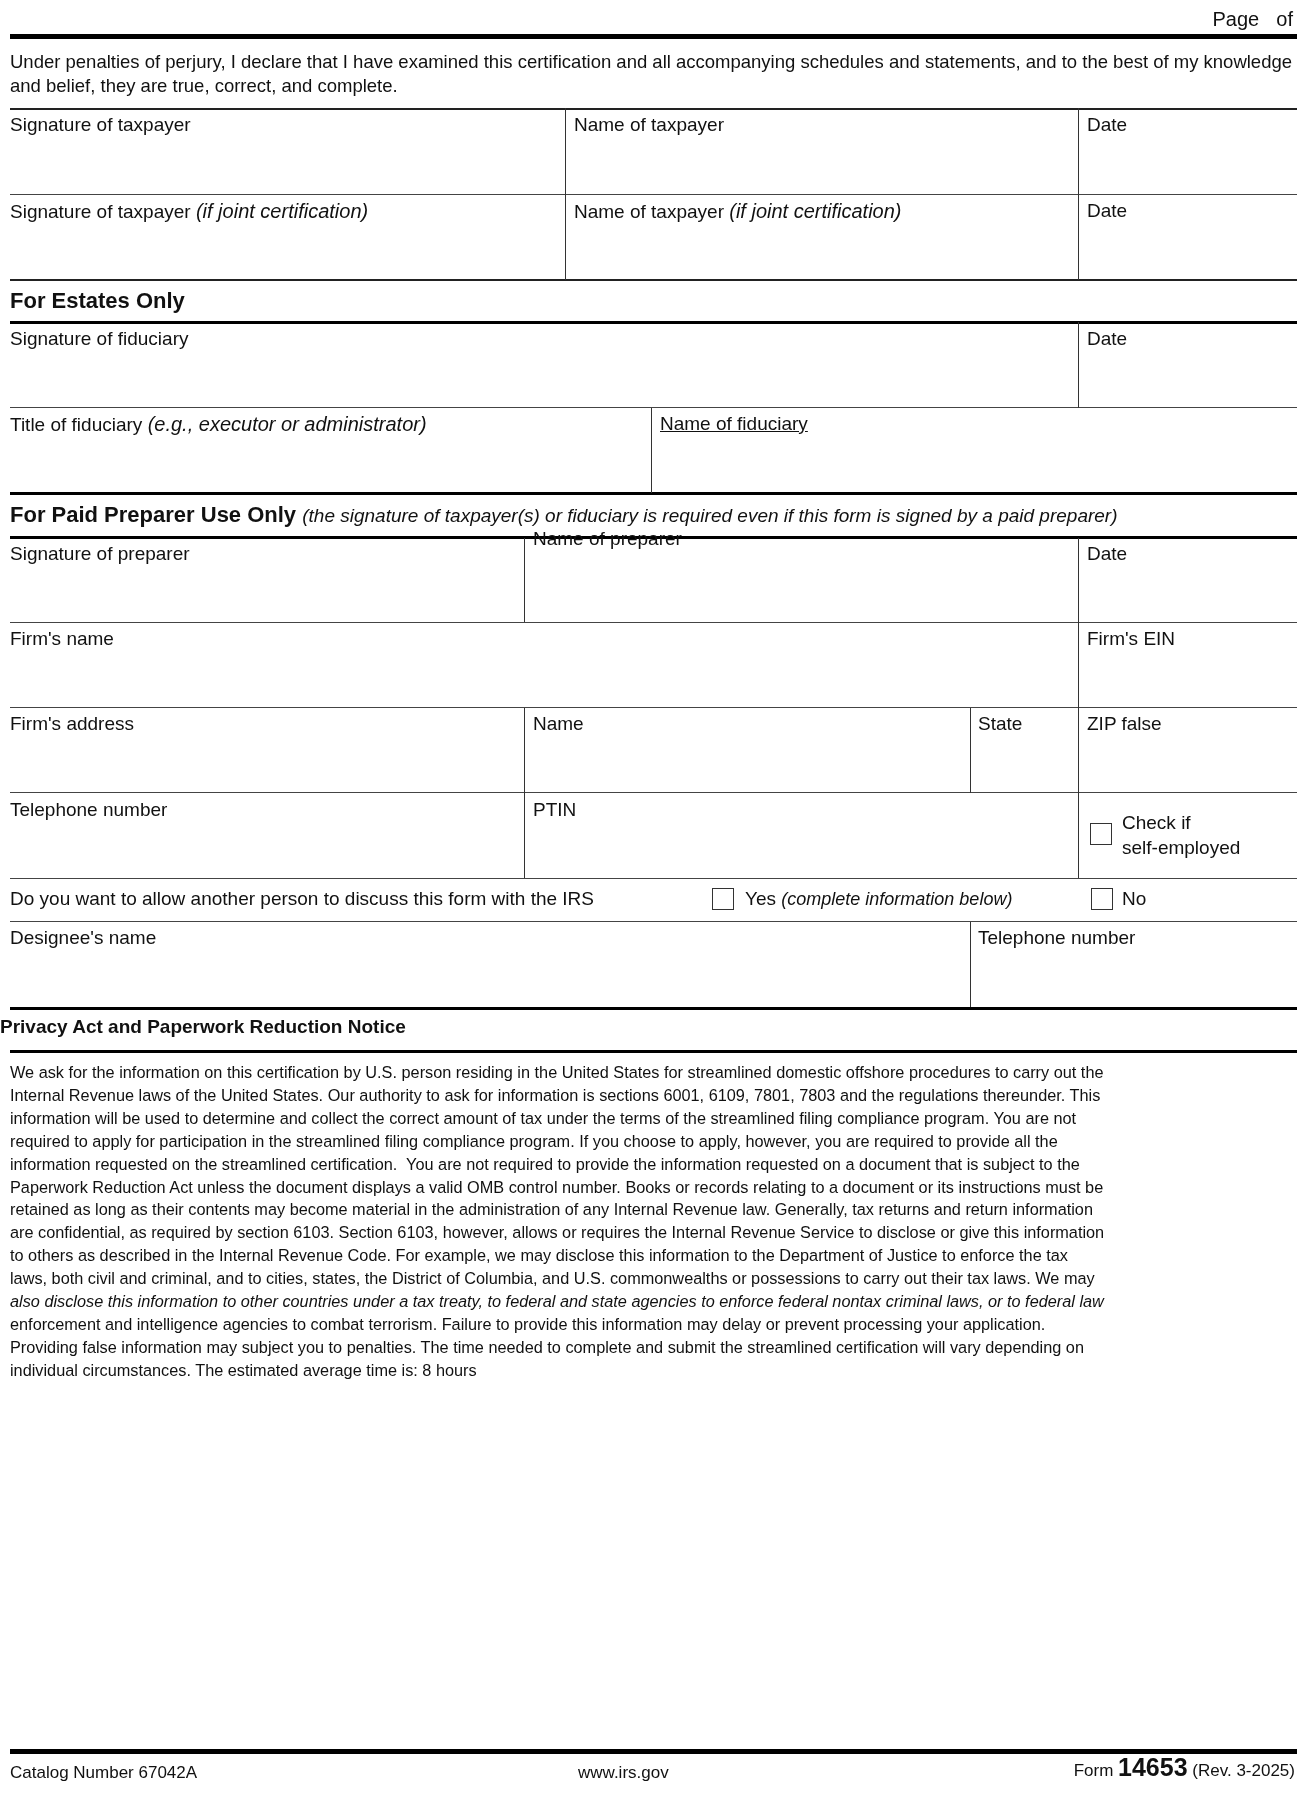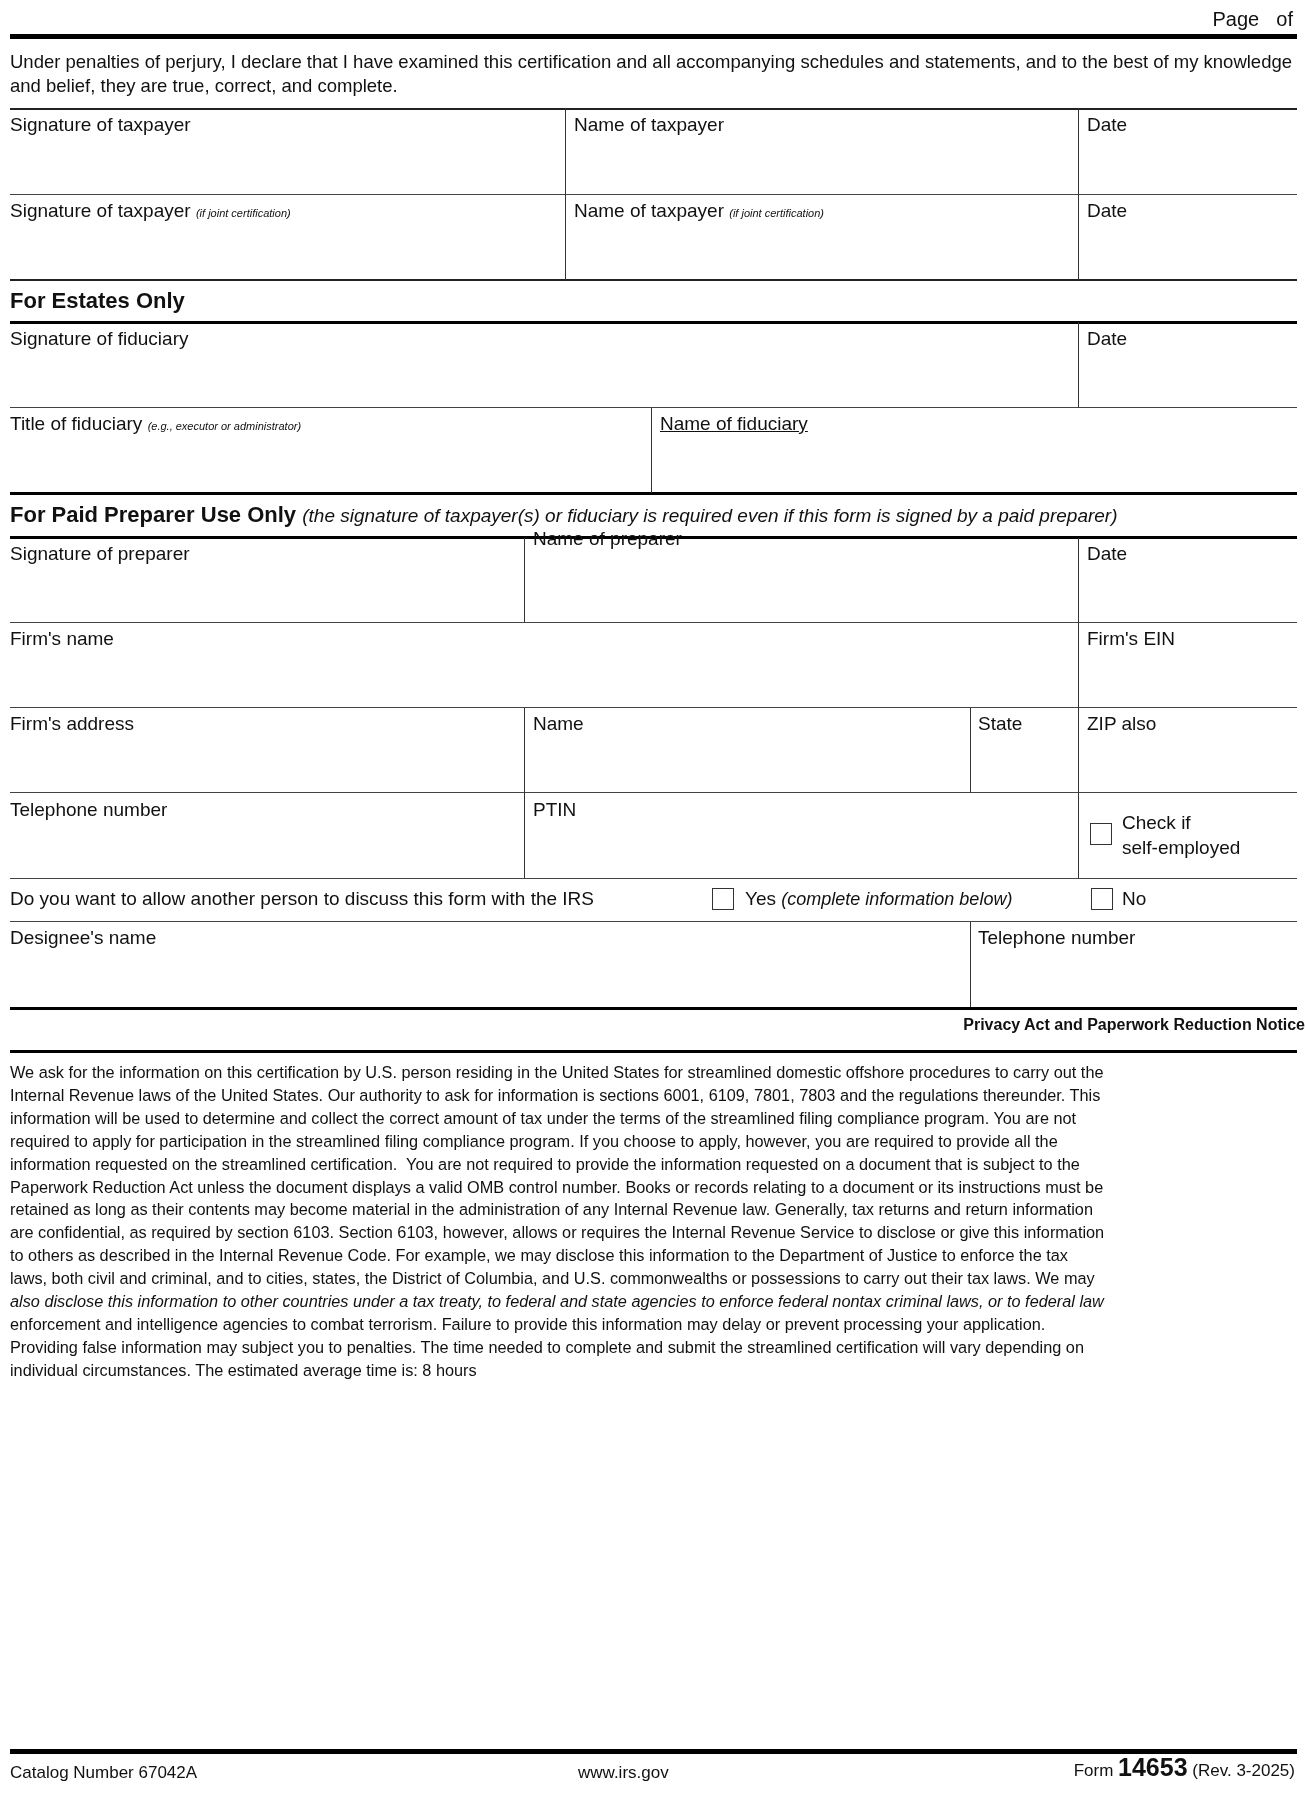--- a/index.html
+++ b/index.html
@@ -3,21 +3,21 @@
 <meta charset="utf-8">
 <style>
   html, body { margin:0; padding:0; background:#fff; }
   body { width:1305px; height:1801px; position:relative; font-family:"Liberation Sans", sans-serif; color:#111; overflow:hidden; }
   .hline { position:absolute; left:10px; width:1287px; background:#333; }
   .vline { position:absolute; width:1px; background:#333; }
   .thick { height:4px; background:#000; }
   .med { height:2px; background:#222; }
   .thin { height:1px; background:#444; }
   .lbl { position:absolute; font-size:19px; line-height:22px; white-space:nowrap; }
-  .lbl i { font-size:11px; }
+  .lbl i { font-size:20px; }
   .field { position:absolute; border:none; background:transparent; }
   .hdr { position:absolute; font-size:22px; font-weight:bold; white-space:nowrap; }
   .cb { position:absolute; width:22px; height:22px; border:1px solid #333; background:#fff; box-sizing:border-box; }
   .para { position:absolute; left:10px; width:1287px; font-size:16.3px; line-height:22.9px; text-align:left; }
 </style>
 </head>
 <body>
 
 <div class="lbl" style="right:12px; top:8px; font-size:20px;">
   <span>Page</span>
@@ -98,21 +98,21 @@
 <div class="field" style="left:10px; top:655px; width:1060px; height:48px;"></div>
 <div class="lbl" style="left:1087px; top:628px;">Firm's EIN</div>
 <div class="field" style="left:1087px; top:655px; width:205px; height:48px;"></div>
 
 <div class="lbl" style="left:10px; top:713px;">Firm's address</div>
 <div class="field" style="left:10px; top:740px; width:508px; height:48px;"></div>
 <div class="lbl" style="left:533px; top:713px;">Name</div>
 <div class="field" style="left:533px; top:740px; width:430px; height:48px;"></div>
 <div class="lbl" style="left:978px; top:713px;">State</div>
 <div class="field" style="left:978px; top:740px; width:95px; height:48px;"></div>
-<div class="lbl" style="left:1087px; top:713px;">ZIP also</div>
+<div class="lbl" style="left:1087px; top:713px;">ZIP false</div>
 <div class="field" style="left:1087px; top:740px; width:205px; height:48px;"></div>
 
 <div class="lbl" style="left:10px; top:799px;">Telephone number</div>
 <div class="field" style="left:10px; top:825px; width:508px; height:48px;"></div>
 <div class="lbl" style="left:533px; top:799px;">PTIN</div>
 <div class="field" style="left:533px; top:825px; width:540px; height:48px;"></div>
 <div class="cb" style="left:1090px; top:823px;"></div>
 <div class="lbl" style="left:1122px; top:810px; line-height:25px;">
   <div>Check if</div>
   <div>self-employed</div>
@@ -127,21 +127,21 @@
 <div class="cb" style="left:1091px; top:888px;"></div>
 <div class="lbl" style="left:1122px; top:888px;">No</div>
 <div class="hline thin" style="top:921px;"></div>
 <div class="vline" style="left:970px; top:922px; height:86px;"></div>
 <div class="lbl" style="left:10px; top:927px;">Designee's name</div>
 <div class="field" style="left:10px; top:953px; width:952px; height:50px;"></div>
 <div class="lbl" style="left:978px; top:927px;">Telephone number</div>
 <div class="field" style="left:978px; top:953px; width:315px; height:50px;"></div>
 <div class="hline thick" style="top:1007px; height:3px;"></div>
 
-<div class="hdr" style="left:0; width:1305px; text-align:right; top:1016px; font-size:16px;">Privacy Act and Paperwork Reduction Notice</div>
+<div class="hdr" style="left:0; width:1305px; text-align:left; top:1016px; font-size:19px;">Privacy Act and Paperwork Reduction Notice</div>
 <div class="hline thick" style="top:1050px; height:3px;"></div>
 <div class="para" style="top:1061px;" id="privacy-para">
     <div style="white-space: pre;">We ask for the information on this certification by U.S. person residing in the United States for streamlined domestic offshore procedures to carry out the</div>
     <div style="white-space: pre;">Internal Revenue laws of the United States. Our authority to ask for information is sections 6001, 6109, 7801, 7803 and the regulations thereunder. This</div>
     <div style="white-space: pre;">information will be used to determine and collect the correct amount of tax under the terms of the streamlined filing compliance program. You are not</div>
     <div style="white-space: pre;">required to apply for participation in the streamlined filing compliance program. If you choose to apply, however, you are required to provide all the</div>
     <div style="white-space: pre;">information requested on the streamlined certification.  You are not required to provide the information requested on a document that is subject to the</div>
     <div style="white-space: pre;">Paperwork Reduction Act unless the document displays a valid OMB control number. Books or records relating to a document or its instructions must be</div>
     <div style="white-space: pre;">retained as long as their contents may become material in the administration of any Internal Revenue law. Generally, tax returns and return information</div>
     <div style="white-space: pre;">are confidential, as required by section 6103. Section 6103, however, allows or requires the Internal Revenue Service to disclose or give this information</div>

